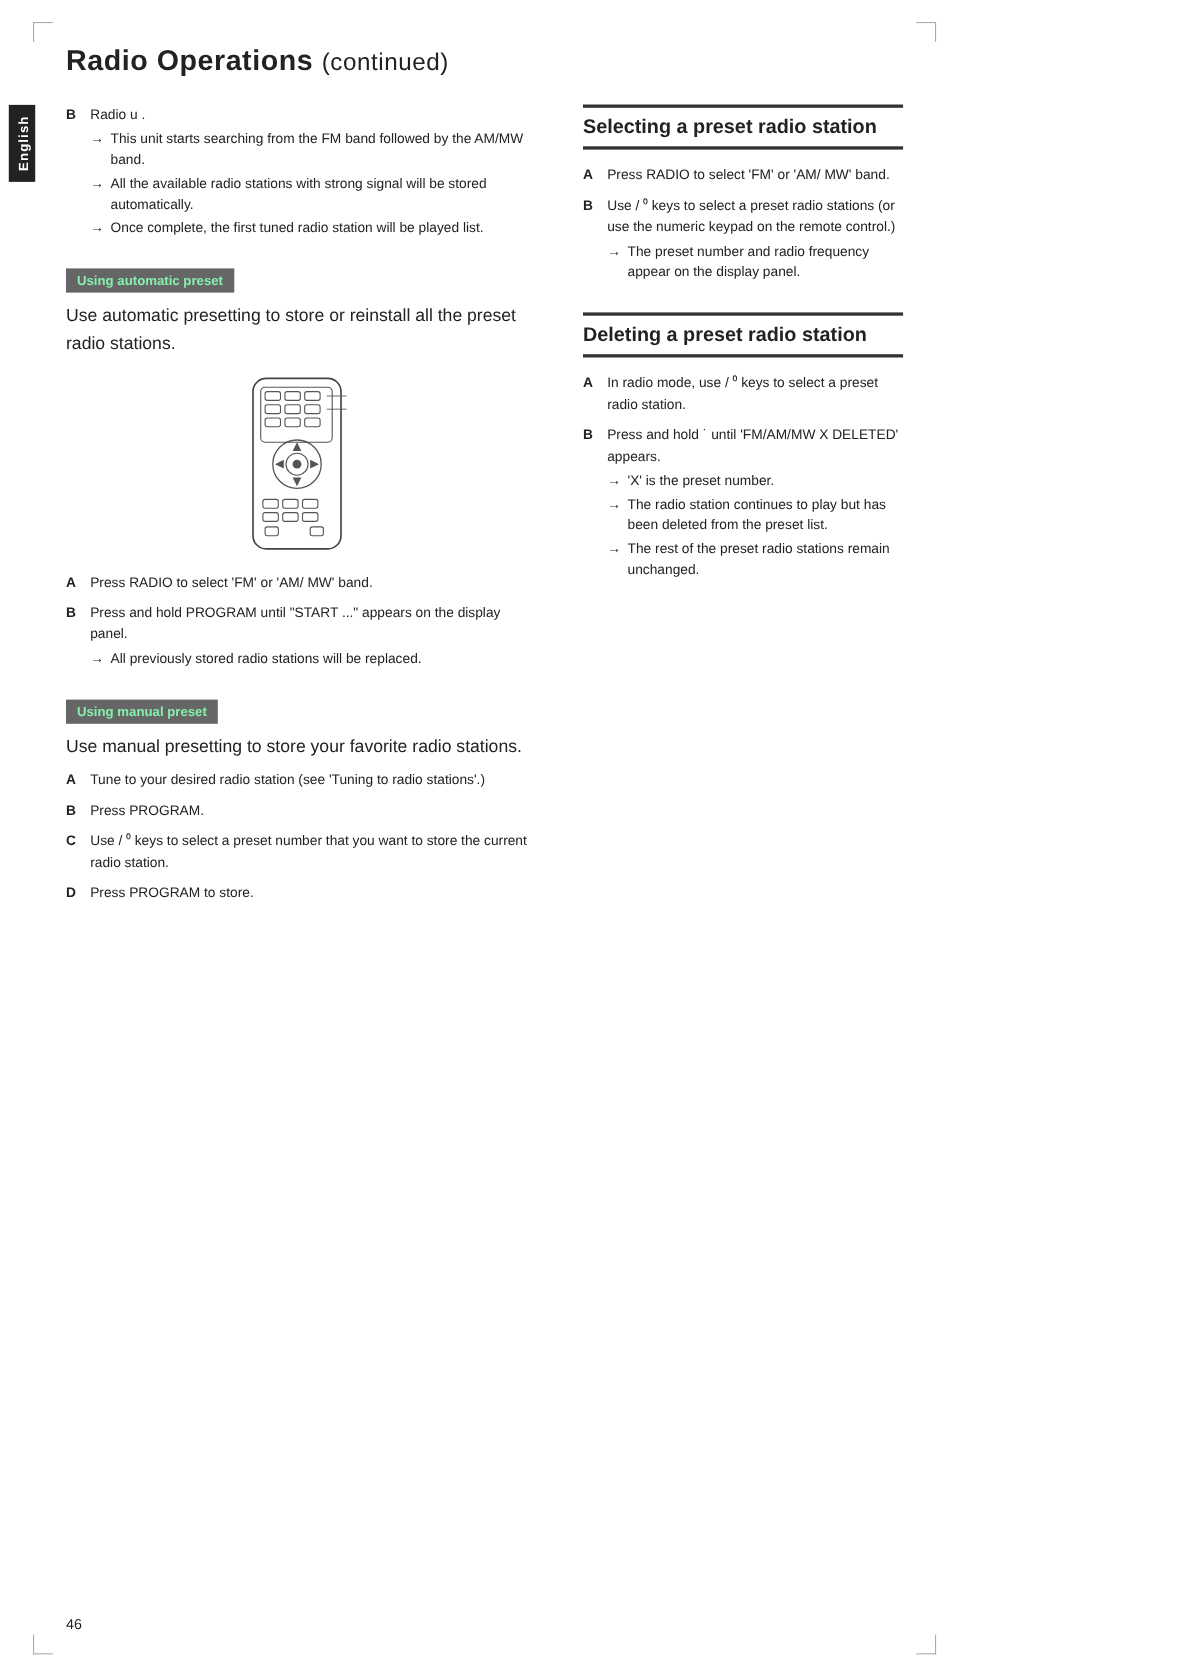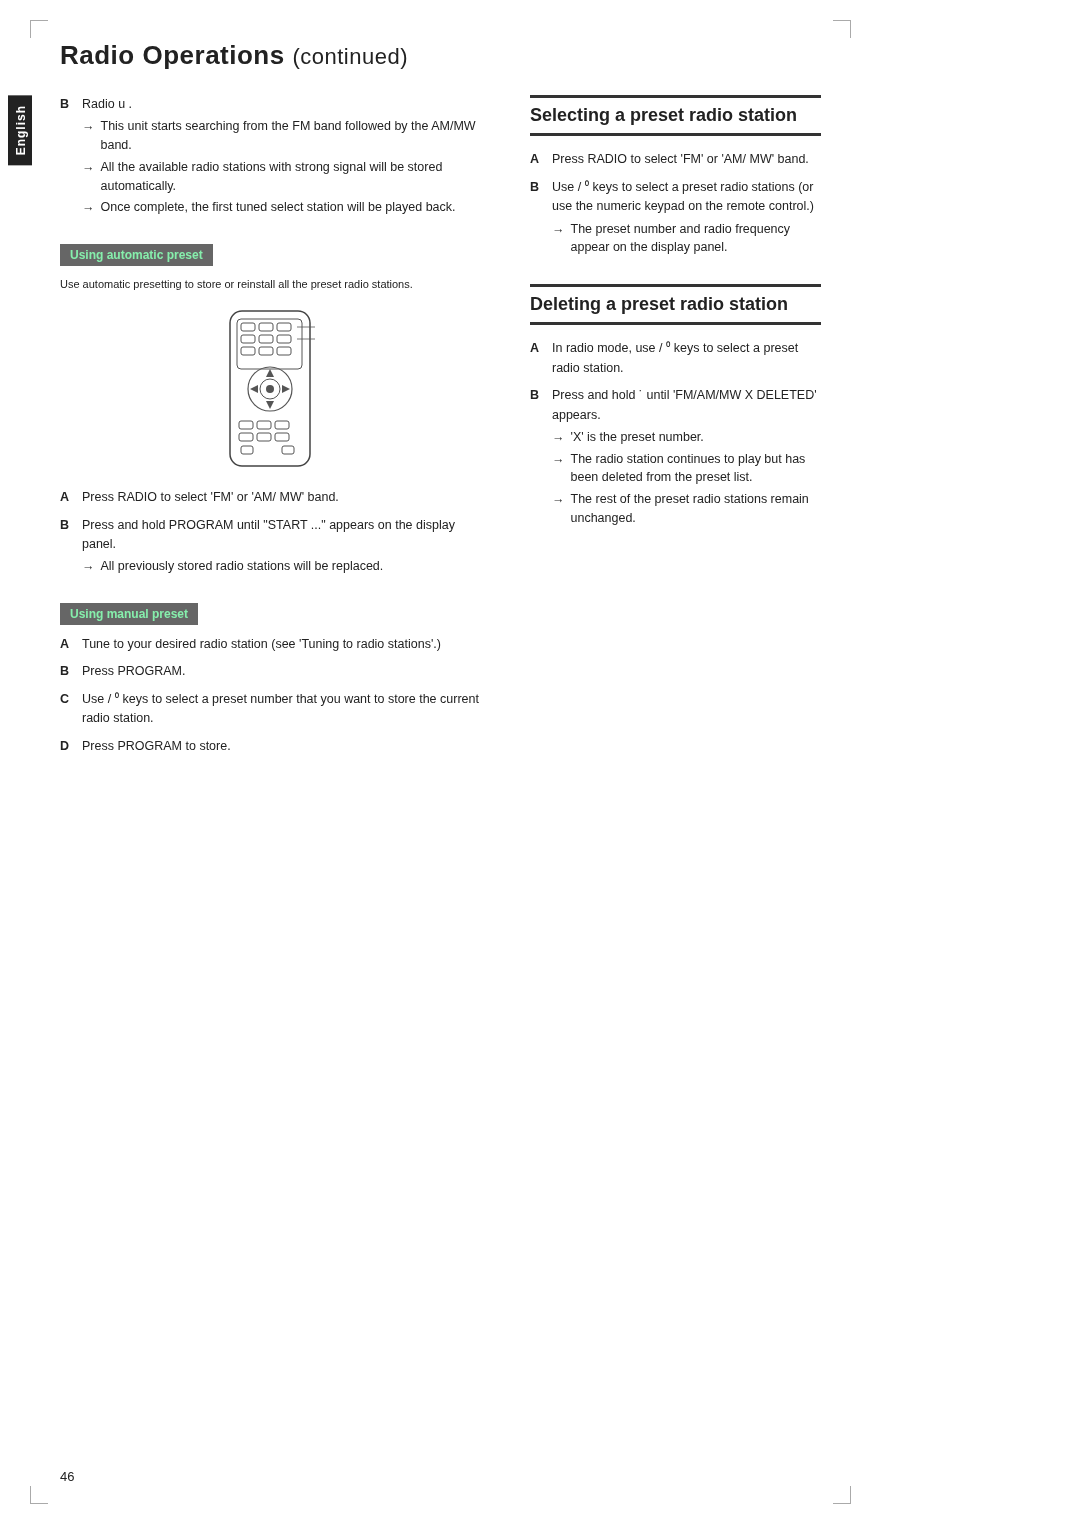--- a/index.html
+++ b/index.html
@@ -90,21 +90,21 @@
       background: #666;
       color: #86efac;
       font-size: 12px;
       font-weight: bold;
       padding: 4px 10px;
       margin: 16px 0 10px 0;
       display: inline-block;
     }
 
     .body-text {
-      font-size: 11px;
+      font-size: 16px;
       line-height: 1.55;
       margin-bottom: 8px;
     }
 
     .step-item {
       display: flex;
       gap: 8px;
       margin-bottom: 8px;
       font-size: 12.5px;
       line-height: 1.55;
@@ -191,21 +191,21 @@
           <div class="arrow-point">
             <span class="arrow-sym">→</span>
             <span>This unit starts searching from the FM band followed by the AM/MW band.</span>
           </div>
           <div class="arrow-point">
             <span class="arrow-sym">→</span>
             <span>All the available radio stations with strong signal will be stored automatically.</span>
           </div>
           <div class="arrow-point">
             <span class="arrow-sym">→</span>
-            <span>Once complete, the first tuned select station will be played back.</span>
+            <span>Once complete, the first tuned radio station will be played list.</span>
           </div>
         </div>
       </div>
 
       
       <div class="subsection-bar">Using automatic preset</div>
 
       <p class="body-text">Use automatic presetting to store or reinstall all the preset radio stations.</p>
 
       
@@ -270,20 +270,21 @@
           <div class="arrow-point">
             <span class="arrow-sym">→</span>
             <span>All previously stored radio stations will be replaced.</span>
           </div>
         </div>
       </div>
 
       
       <div class="subsection-bar">Using manual preset</div>
 
+      <p class="body-text">Use manual presetting to store your favorite radio stations.</p>
 
       
       <div class="step-item">
         <span class="step-letter">A</span>
         <div class="step-content">Tune to your desired radio station (see 'Tuning to radio stations'.)</div>
       </div>
 
       <div class="step-item">
         <span class="step-letter">B</span>
         <div class="step-content">Press PROGRAM.</div>

